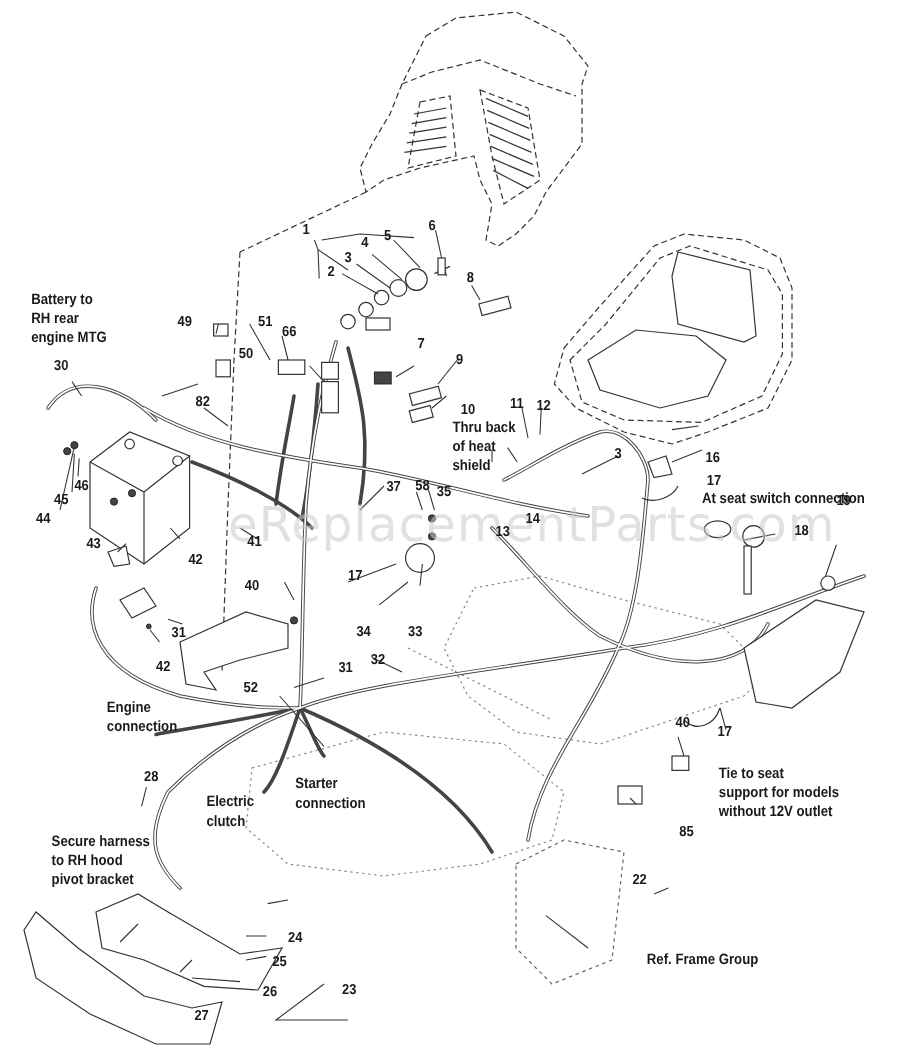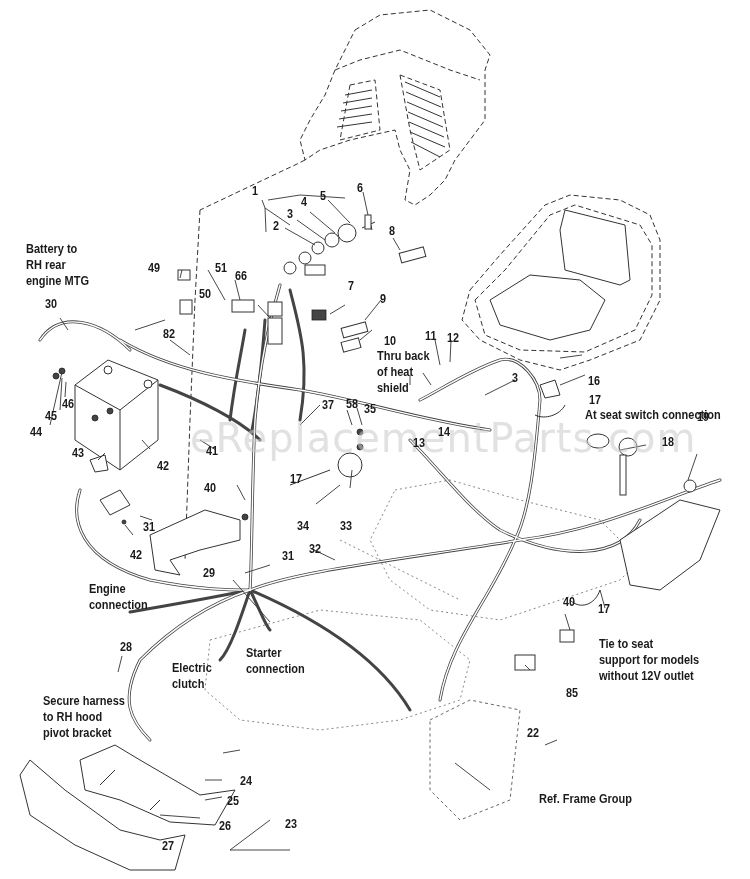--- a/index.html
+++ b/index.html
@@ -185,21 +185,21 @@
 <div class="lbl" style="left:662px;top:436px">18</div>
 <div class="lbl" style="left:697px;top:411px">19</div>
 <div class="lbl" style="left:563px;top:596px">40</div>
 <div class="lbl" style="left:527px;top:727px">22</div>
 <div class="lbl" style="left:285px;top:818px">23</div>
 <div class="lbl" style="left:240px;top:775px">24</div>
 <div class="lbl" style="left:227px;top:795px">25</div>
 <div class="lbl" style="left:219px;top:820px">26</div>
 <div class="lbl" style="left:162px;top:840px">27</div>
 <div class="lbl" style="left:120px;top:641px">28</div>
-<div class="lbl" style="left:203px;top:567px">29</div>
+<div class="lbl" style="left:203px;top:567px">52</div>
 <div class="lbl" style="left:282px;top:550px">31</div>
 <div class="lbl" style="left:309px;top:543px">32</div>
 <div class="lbl" style="left:340px;top:520px">33</div>
 <div class="lbl" style="left:297px;top:520px">34</div>
 <div class="lbl" style="left:364px;top:403px">35</div>
 <div class="lbl" style="left:346px;top:398px">58</div>
 <div class="lbl" style="left:322px;top:399px">37</div>
 <div class="lbl" style="left:130px;top:549px">42</div>
 <div class="lbl" style="left:143px;top:521px">31</div>
 <div class="lbl" style="left:204px;top:482px">40</div>

